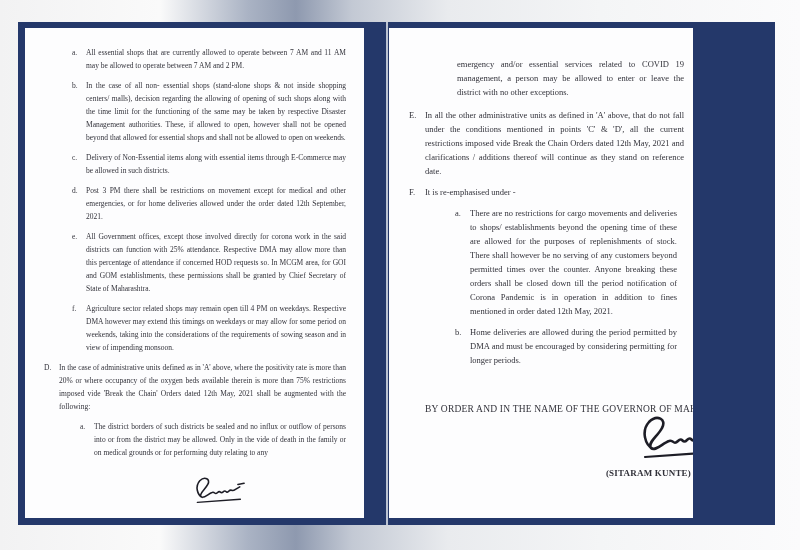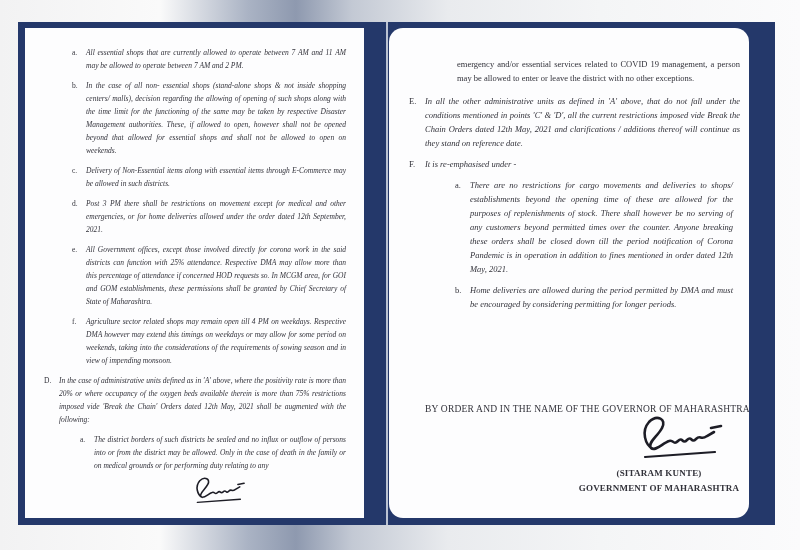--- a/index.html
+++ b/index.html
@@ -14,25 +14,25 @@
   }
   .gap-line{
     position:absolute;left:368px;top:0;width:2px;height:100%;
     background:#ccd3df;opacity:.9;
   }
   .page{
     position:absolute;top:6px;height:490px;background:#fdfdfe;
     color:#32323a;
   }
   .page-left{left:7px;width:339px;font-size:7.5px;line-height:13px;}
-  .page-right{left:371px;width:360px;font-size:8.5px;line-height:14px;border-radius:14px;}
+  .page-right{left:371px;width:304px;font-size:8.5px;line-height:14px;}
   .page-inner{position:relative;width:100%;height:100%;overflow:hidden;}
   .para{display:flex;margin-bottom:7px;}
   .para .marker{flex:0 0 14px;}
-  .para .ptext{flex:1;text-align:justify;font-style:italic;}
+  .para .ptext{flex:1;text-align:justify;}
   
   .page-left .content{padding:18px 18px 0 0;}
   .lvl-abc{margin-left:47px;}
   .lvl-D{margin-left:19px;}
   .lvl-D .marker{flex:0 0 15px;}
   .lvl-sub{margin-left:55px;}
   
   .page-right .content{padding:29px 9px 0 0;}
   .r-cont{margin-left:68px;margin-bottom:9px;text-align:justify;}
   .r-lvl-EF{margin-left:20px;}
@@ -41,21 +41,21 @@
   .r-lvl-fab .marker{flex:0 0 15px;}
   .order-line{
     position:absolute;left:36px;top:374px;font-size:9.5px;letter-spacing:.2px;
     white-space:nowrap;
   }
   .sig{position:absolute;}
   .sig-left{left:160px;top:446px;width:64px;height:32px;}
   .sig-right{left:242px;top:383px;width:92px;height:52px;}
   .sig svg{width:100%;height:100%;display:block;}
   .signatory{
-    position:absolute;right:2px;top:438px;width:176px;text-align:center;
+    position:absolute;right:2px;top:438px;width:176px;text-align:right;
     font-weight:700;font-size:9px;line-height:15px;letter-spacing:.2px;
   }
   .signatory div{white-space:nowrap;}
 </style>
 </head>
 <body>
 
 <div class="doc-panel">
   <div class="gap-line"></div>
 
@@ -85,21 +85,21 @@
         <div class="para lvl-abc">
           <span class="marker">f.</span>
           <div class="ptext">Agriculture sector related shops may remain open till 4 PM on weekdays. Respective DMA however may extend this timings on weekdays or may allow for some period on weekends, taking into the considerations of the requirements of sowing season and in view of impending monsoon.</div>
         </div>
         <div class="para lvl-D">
           <span class="marker">D.</span>
           <div class="ptext">In the case of administrative units defined as in 'A' above, where the positivity rate is more than 20% or where occupancy of the oxygen beds available therein is more than 75% restrictions imposed vide 'Break the Chain' Orders dated 12th May, 2021 shall be augmented with the following:</div>
         </div>
         <div class="para lvl-sub">
           <span class="marker">a.</span>
-          <div class="ptext">The district borders of such districts be sealed and no influx or outflow of persons into or from the district may be allowed. Only in the case of death in the family or on medical grounds or for performing duty relating to any</div>
+          <div class="ptext">The district borders of such districts be sealed and no influx or outflow of persons into or from the district may be allowed. Only in the vide of death in the family or on medical grounds or for performing duty relating to any</div>
         </div>
       </div>
       <div class="sig sig-left">
         <svg viewBox="0 0 92 52" preserveAspectRatio="xMidYMid meet">
           <path d="M22 38 C 14 34, 10 20, 18 11 C 26 3, 36 8, 31 17 C 27 25, 16 32, 20 37 C 24 41, 32 32, 38 30 C 43 28, 42 35, 47 30 C 52 25, 51 34, 56 29 C 61 24, 60 33, 65 28 C 70 23, 69 30, 76 25 L 83 21" fill="none" stroke="#1d1d26" stroke-width="2.6" stroke-linecap="round"></path>
           <path d="M80 17 L 90 15" fill="none" stroke="#1d1d26" stroke-width="2.6" stroke-linecap="round"></path>
           <path d="M14 46 L 84 41" fill="none" stroke="#1d1d26" stroke-width="2.2" stroke-linecap="round"></path>
         </svg>
       </div>
     </div>
@@ -129,17 +129,16 @@
       <div class="order-line">BY ORDER  AND IN THE NAME OF THE GOVERNOR OF MAHARASHTRA</div>
       <div class="sig sig-right">
         <svg viewBox="0 0 92 52" preserveAspectRatio="xMidYMid meet">
           <path d="M22 38 C 14 34, 10 20, 18 11 C 26 3, 36 8, 31 17 C 27 25, 16 32, 20 37 C 24 41, 32 32, 38 30 C 43 28, 42 35, 47 30 C 52 25, 51 34, 56 29 C 61 24, 60 33, 65 28 C 70 23, 69 30, 76 25 L 83 21" fill="none" stroke="#1d1d26" stroke-width="2.6" stroke-linecap="round"></path>
           <path d="M80 17 L 90 15" fill="none" stroke="#1d1d26" stroke-width="2.6" stroke-linecap="round"></path>
           <path d="M14 46 L 84 41" fill="none" stroke="#1d1d26" stroke-width="2.2" stroke-linecap="round"></path>
         </svg>
       </div>
       <div class="signatory">
         <div>(SITARAM KUNTE)</div>
-        <div>GOVERNMENT OF MAHARASHTRA</div>
       </div>
     </div>
   </div>
 </div>
 
 </body></html>

